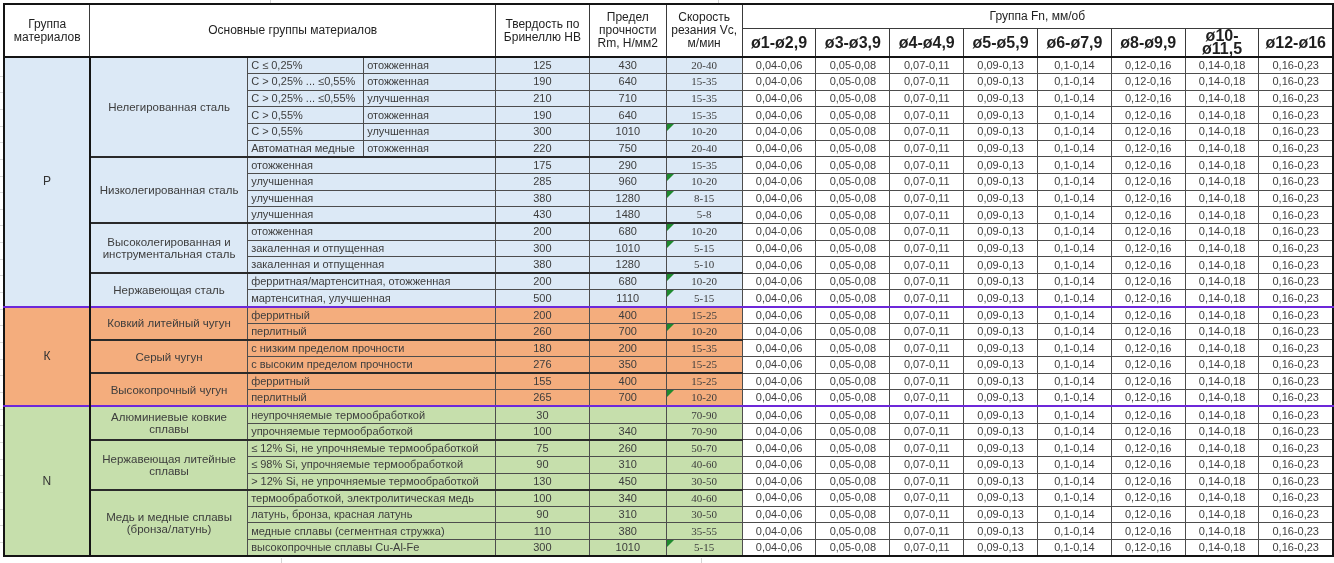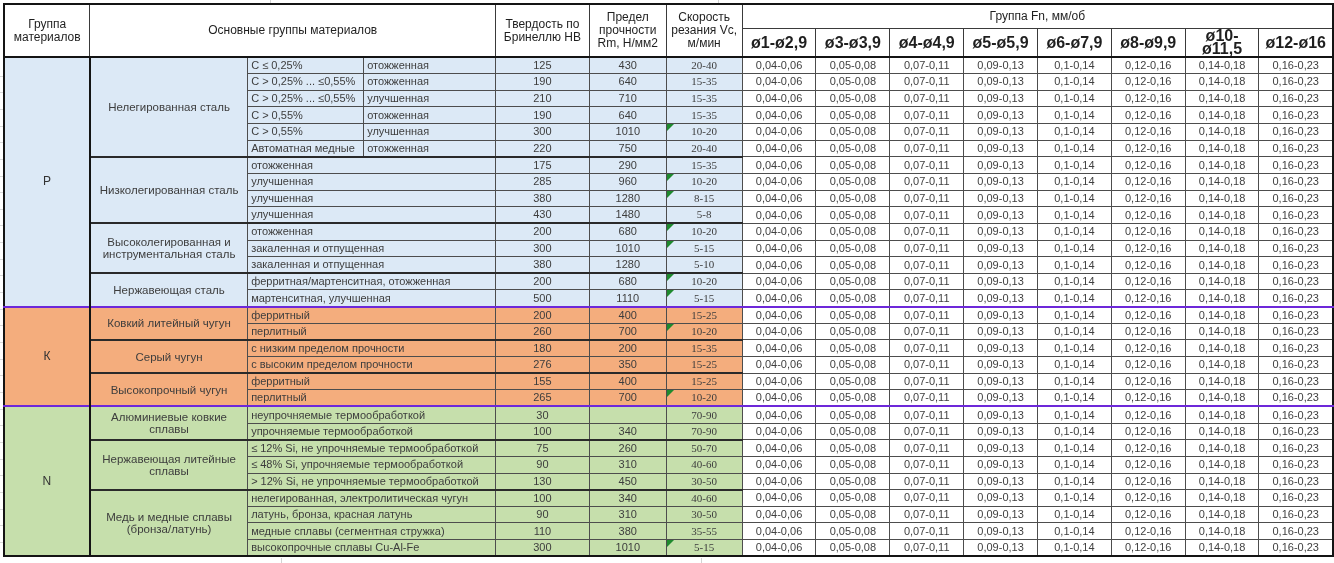--- a/index.html
+++ b/index.html
@@ -447,21 +447,21 @@
           <td class="feed">0,04-0,06</td>
           <td class="feed">0,05-0,08</td>
           <td class="feed">0,07-0,11</td>
           <td class="feed">0,09-0,13</td>
           <td class="feed">0,1-0,14</td>
           <td class="feed">0,12-0,16</td>
           <td class="feed">0,14-0,18</td>
           <td class="feed">0,16-0,23</td>
         </tr>
         <tr class="sec-N">
-          <td class="cond" colspan="2">≤ 48% Si, упрочняемые термообработкой</td>
+          <td class="cond" colspan="2">≤ 98% Si, упрочняемые термообработкой</td>
           <td class="num hb">90</td>
           <td class="num rm">310</td>
           <td class="num vc">40-60</td>
           <td class="feed">0,04-0,06</td>
           <td class="feed">0,05-0,08</td>
           <td class="feed">0,07-0,11</td>
           <td class="feed">0,09-0,13</td>
           <td class="feed">0,1-0,14</td>
           <td class="feed">0,12-0,16</td>
           <td class="feed">0,14-0,18</td>
@@ -476,21 +476,21 @@
           <td class="feed">0,05-0,08</td>
           <td class="feed">0,07-0,11</td>
           <td class="feed">0,09-0,13</td>
           <td class="feed">0,1-0,14</td>
           <td class="feed">0,12-0,16</td>
           <td class="feed">0,14-0,18</td>
           <td class="feed">0,16-0,23</td>
         </tr>
         <tr class="sec-N sub-start">
           <td class="subgroup-cell" rowspan="4">Медь и медные сплавы (бронза/латунь)</td>
-          <td class="cond" colspan="2">нелегированная, электролитическая чугун</td>
+          <td class="cond" colspan="2">термообработкой, электролитическая медь</td>
           <td class="num hb">100</td>
           <td class="num rm">340</td>
           <td class="num vc">40-60</td>
           <td class="feed">0,04-0,06</td>
           <td class="feed">0,05-0,08</td>
           <td class="feed">0,07-0,11</td>
           <td class="feed">0,09-0,13</td>
           <td class="feed">0,1-0,14</td>
           <td class="feed">0,12-0,16</td>
           <td class="feed">0,14-0,18</td>

